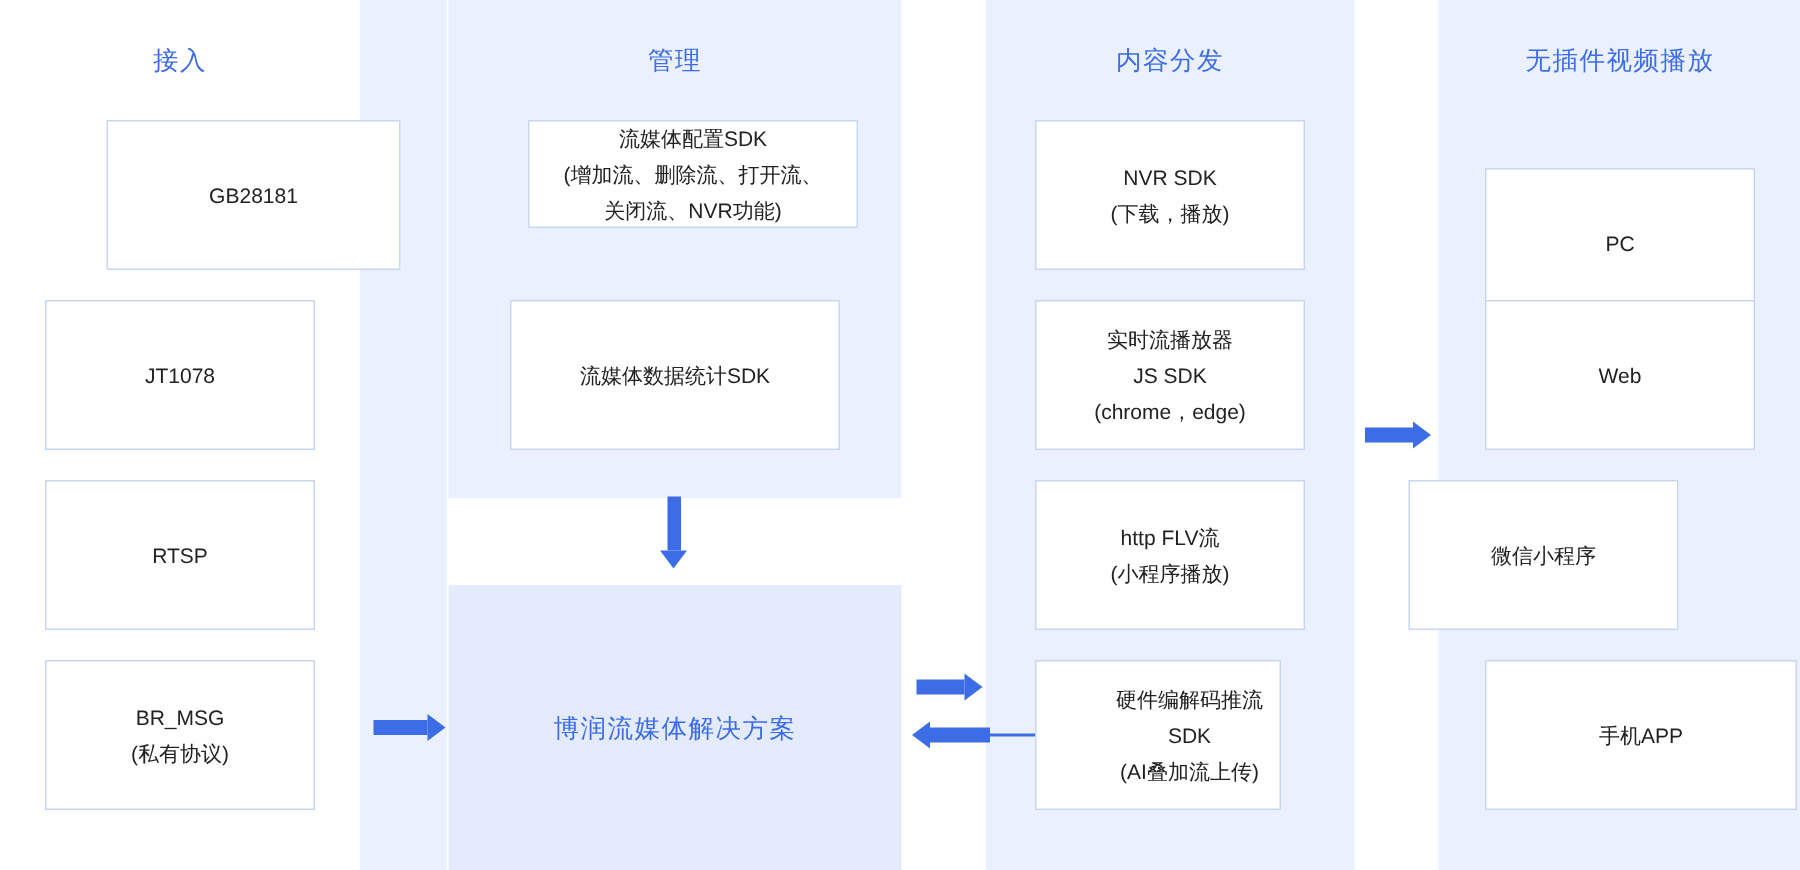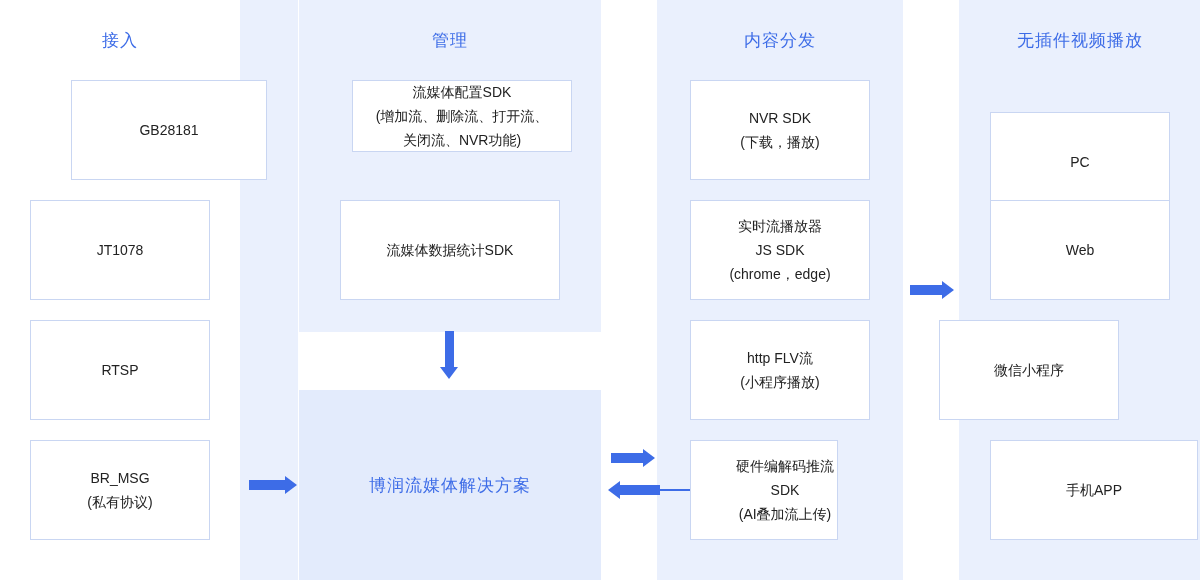--- a/index.html
+++ b/index.html
@@ -142,21 +142,21 @@
   </div>
   <div class="node" style="left:690px; top:200px; width:180px; height:100px;">
     <span>实时流播放器
 JS SDK
 (chrome，edge)</span>
   </div>
   <div class="node" style="left:690px; top:320px; width:180px; height:100px;">
     <span>http FLV流
 (小程序播放)</span>
   </div>
-  <div class="node" style="left:690px; top:440px; width:148px; height:100px;padding-left:42px;">
+  <div class="node" style="left:690px; top:440px; width:164px; height:100px;padding-left:42px;">
     <span>硬件编解码推流
 SDK
 (AI叠加流上传)</span>
   </div>
 
   <div class="node" style="left:990px; top:80px; width:180px; height:100px;margin-top:32px;">
     <span>PC</span>
   </div>
   <div class="node" style="left:990px; top:200px; width:180px; height:100px;">
     <span>Web</span>

